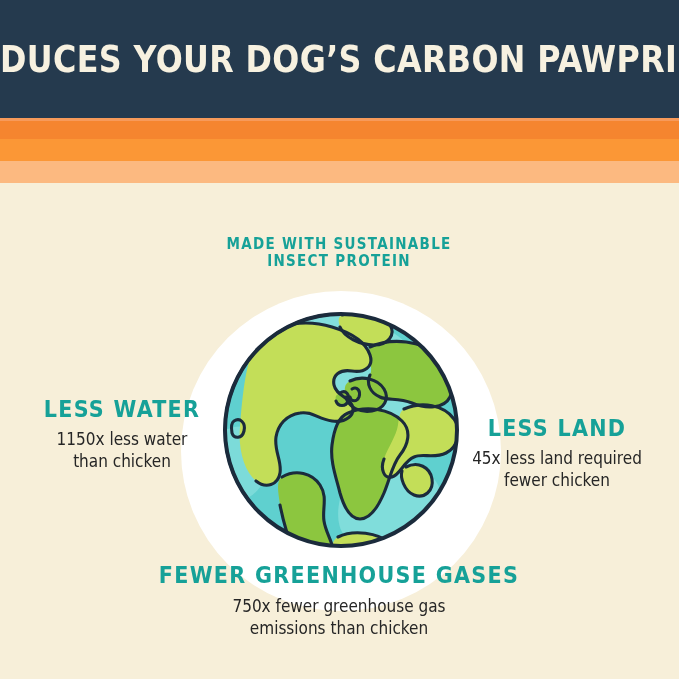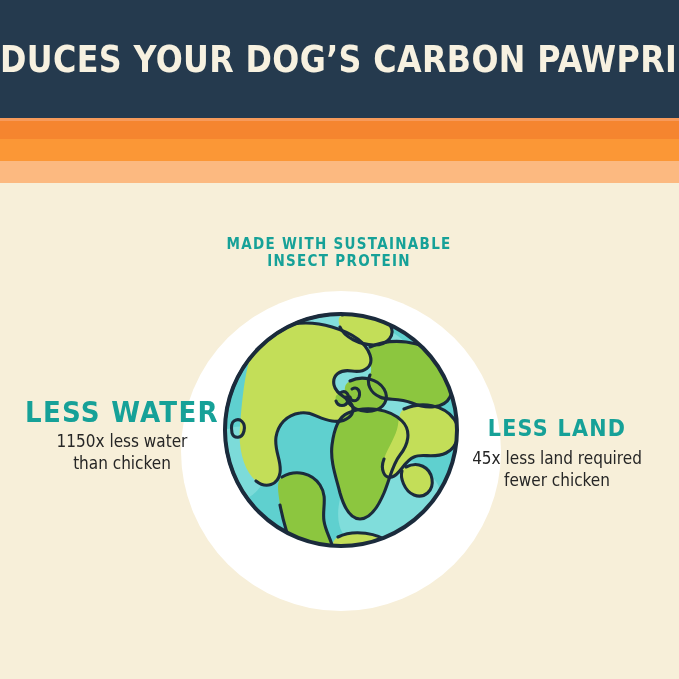--- a/index.html
+++ b/index.html
@@ -94,22 +94,22 @@
   }
 
   .block { position: absolute; }
 
   
   .block-top { left: 139px; top: 236px; width: 400px; text-align: center; }
   .block-top .heading { font-size: 15px; }
 
   
   .block-left { left: 8px; top: 396px; width: 228px; text-align: center; }
-  .block-left .heading { font-size: 29px; }
-  .block-left .subtext { }
+  .block-left .heading { font-size: 23px; }
+  .block-left .subtext { margin-top: 5px; }
 
   
   .block-right { left: 443px; top: 415px; width: 228px; text-align: center; }
   .block-right .heading { font-size: 23px; }
   .block-right .subtext { margin-top: 5px; }
 
   
   .block-bottom { left: 139px; top: 562px; width: 400px; text-align: center; }
   .block-bottom .heading { font-size: 23px; }
   .block-bottom .subtext { margin-top: 6px; }
@@ -236,14 +236,19 @@
     <div class="subtext">1150x less water
 than chicken</div>
   </div>
 
   <div class="block block-right">
     <div class="heading">LESS LAND</div>
     <div class="subtext">45x less land required
 fewer chicken</div>
   </div>
 
+  <div class="block block-bottom">
+    <div class="heading">FEWER GREENHOUSE GASES</div>
+    <div class="subtext">750x fewer greenhouse gas
+emissions than chicken</div>
+  </div>
 
 </div>
 
 </body></html>

